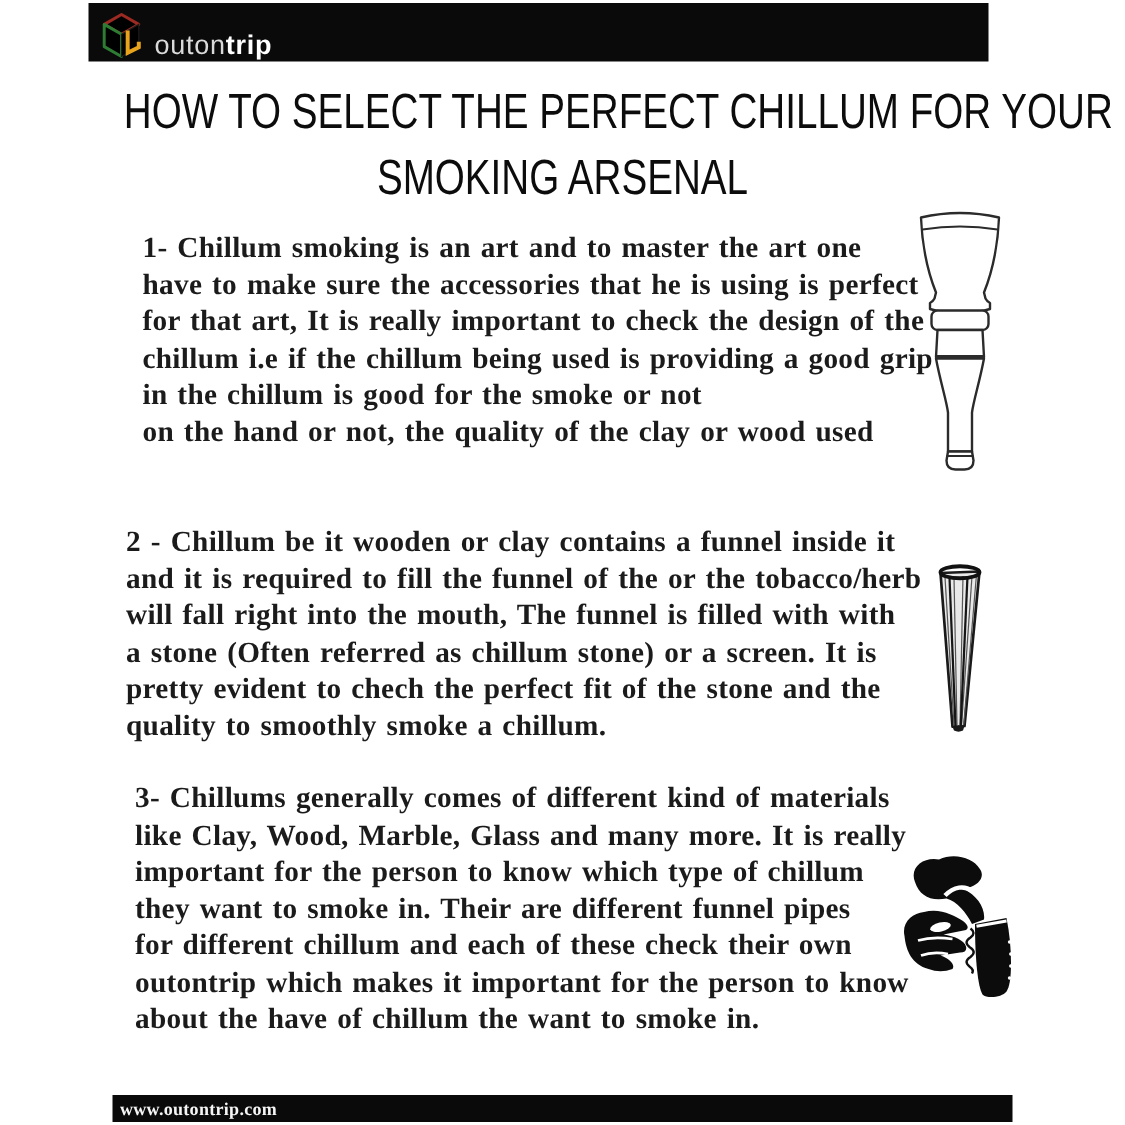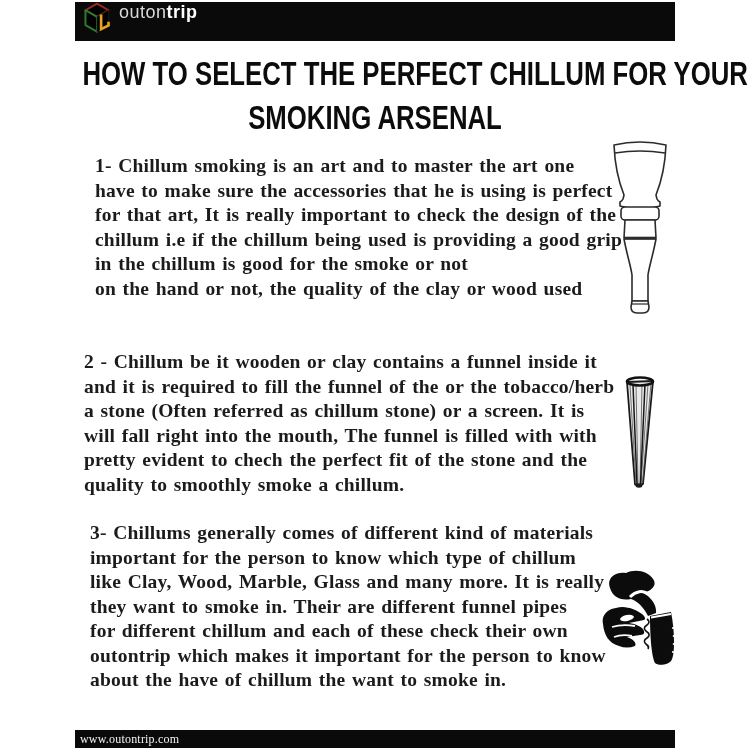--- a/index.html
+++ b/index.html
@@ -2,33 +2,33 @@
 <html><head>
 <meta charset="utf-8">
 <style>
   html,body { margin:0; padding:0; }
   body {
     width:750px; height:750px; background:#ffffff; position:relative;
     overflow:hidden; font-family:"Liberation Serif", serif;
   }
   
   .header-bar {
-    position:absolute; left:75px; top:2px; width:600px; height:39px;
-    background:#0a0a0a; display:flex; align-items:flex-start;
+    position:absolute; left:59px; top:2px; width:600px; height:39px;
+    background:#0a0a0a; display:flex; align-items:flex-end;
   }
   .logo-cube { margin-left:8px; flex:0 0 auto; }
   .brand {
     font-family:"Liberation Sans", sans-serif; font-size:18px;
     color:#d9d9d9; margin-left:8px; letter-spacing:0.5px;
   }
   .brand .bold-part { color:#ffffff; font-weight:700; }
   
   .title {
     position:absolute; left:0; top:52px; width:750px; text-align:center;
-    font-family:"Liberation Sans", sans-serif; font-weight:700; color:#0c0c0c;
+    font-family:"Liberation Sans", sans-serif; font-weight:400; color:#0c0c0c;
   }
   .title .t-line {
     font-size:33px; line-height:44px; white-space:nowrap;
     transform:scaleX(0.78); transform-origin:50% 50%;
   }
   
   .para {
     position:absolute; color:#1b1b1b; font-size:19.5px; font-weight:600;
     letter-spacing:0.2px; word-spacing:1.5px;
   }
@@ -40,21 +40,21 @@
   .illus { position:absolute; }
   #illus1 { left:612px; top:137px; }
   #illus2 { left:625px; top:376px; }
   #illus3 { left:602px; top:570px; }
   
   .footer-bar {
     position:absolute; left:75px; top:730px; width:600px; height:18px;
     background:#0a0a0a; display:flex; align-items:center;
   }
   .footer-text {
-    color:#f5f5f5; font-size:12px; font-weight:400; margin-left:5px;
+    color:#f5f5f5; font-size:12px; font-weight:700; margin-left:5px;
     letter-spacing:0.2px; font-family:"Liberation Serif", serif; line-height:18px;
   }
 </style>
 </head>
 <body>
 
 <div class="header-bar">
   <svg class="logo-cube" viewBox="0 0 34 40" width="28" height="33" aria-hidden="true">
     <polygon points="17,2 31,10 17,18 3,10" fill="#000000" stroke="#9b2b22" stroke-width="2.4" stroke-linejoin="round"></polygon>
     <polygon points="3,10 17,18 17,36 3,28" fill="#000000" stroke="#2e7c33" stroke-width="2.4" stroke-linejoin="round"></polygon>
@@ -74,30 +74,30 @@
   <div class="tline">have to make sure the accessories that he is using is perfect</div>
   <div class="tline">for that art, It is really important to check the design of the</div>
   <div class="tline">chillum i.e if the chillum being used is providing a good grip</div>
   <div class="tline">in the chillum is good for the smoke or not</div>
   <div class="tline">on the hand or not, the quality of the clay or wood used</div>
 </div>
 
 <div class="para" id="para2">
   <div class="tline">2 - Chillum be it wooden or clay contains a funnel inside it</div>
   <div class="tline">and it is required to fill the funnel of the or the tobacco/herb</div>
+  <div class="tline">will fall right into the mouth, The funnel is filled with with</div>
   <div class="tline">a stone (Often referred as chillum stone) or a screen. It is</div>
-  <div class="tline">will fall right into the mouth, The funnel is filled with with</div>
   <div class="tline">pretty evident to chech the perfect fit of the stone and the</div>
   <div class="tline">quality to smoothly smoke a chillum.</div>
 </div>
 
 <div class="para" id="para3">
   <div class="tline">3- Chillums generally comes of different kind of materials</div>
+  <div class="tline">like Clay, Wood, Marble, Glass and many more. It is really</div>
   <div class="tline">important for the person to know which type of chillum</div>
-  <div class="tline">like Clay, Wood, Marble, Glass and many more. It is really</div>
   <div class="tline">they want to smoke in. Their are different funnel pipes</div>
   <div class="tline">for different chillum and each of these check their own</div>
   <div class="tline">outontrip which makes it important for the person to know</div>
   <div class="tline">about the have of chillum the want to smoke in.</div>
 </div>
 
 <svg class="illus" id="illus1" viewBox="0 0 56 180" width="56" height="180" aria-hidden="true">
   <g fill="#ffffff" stroke="#2b2b2b" stroke-width="1.6" stroke-linejoin="round">
 
     <path d="M 2,8 Q 28,2 54,8 C 53,32 48,48 44,58 L 45,62 Q 46,64 48,65 L 48,69 Q 38,72 28,72 Q 18,72 8,69 L 8,65 Q 10,64 11,62 L 12,58 C 8,48 3,32 2,8 Z"></path>

